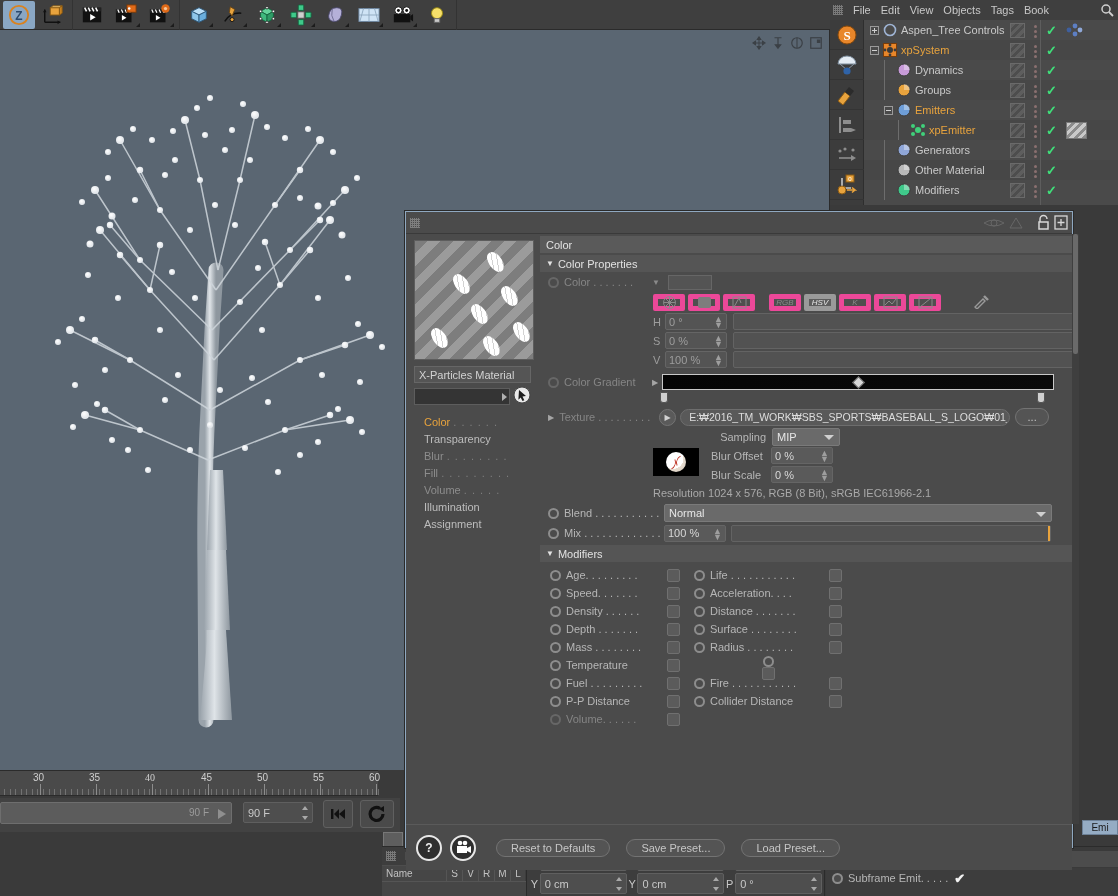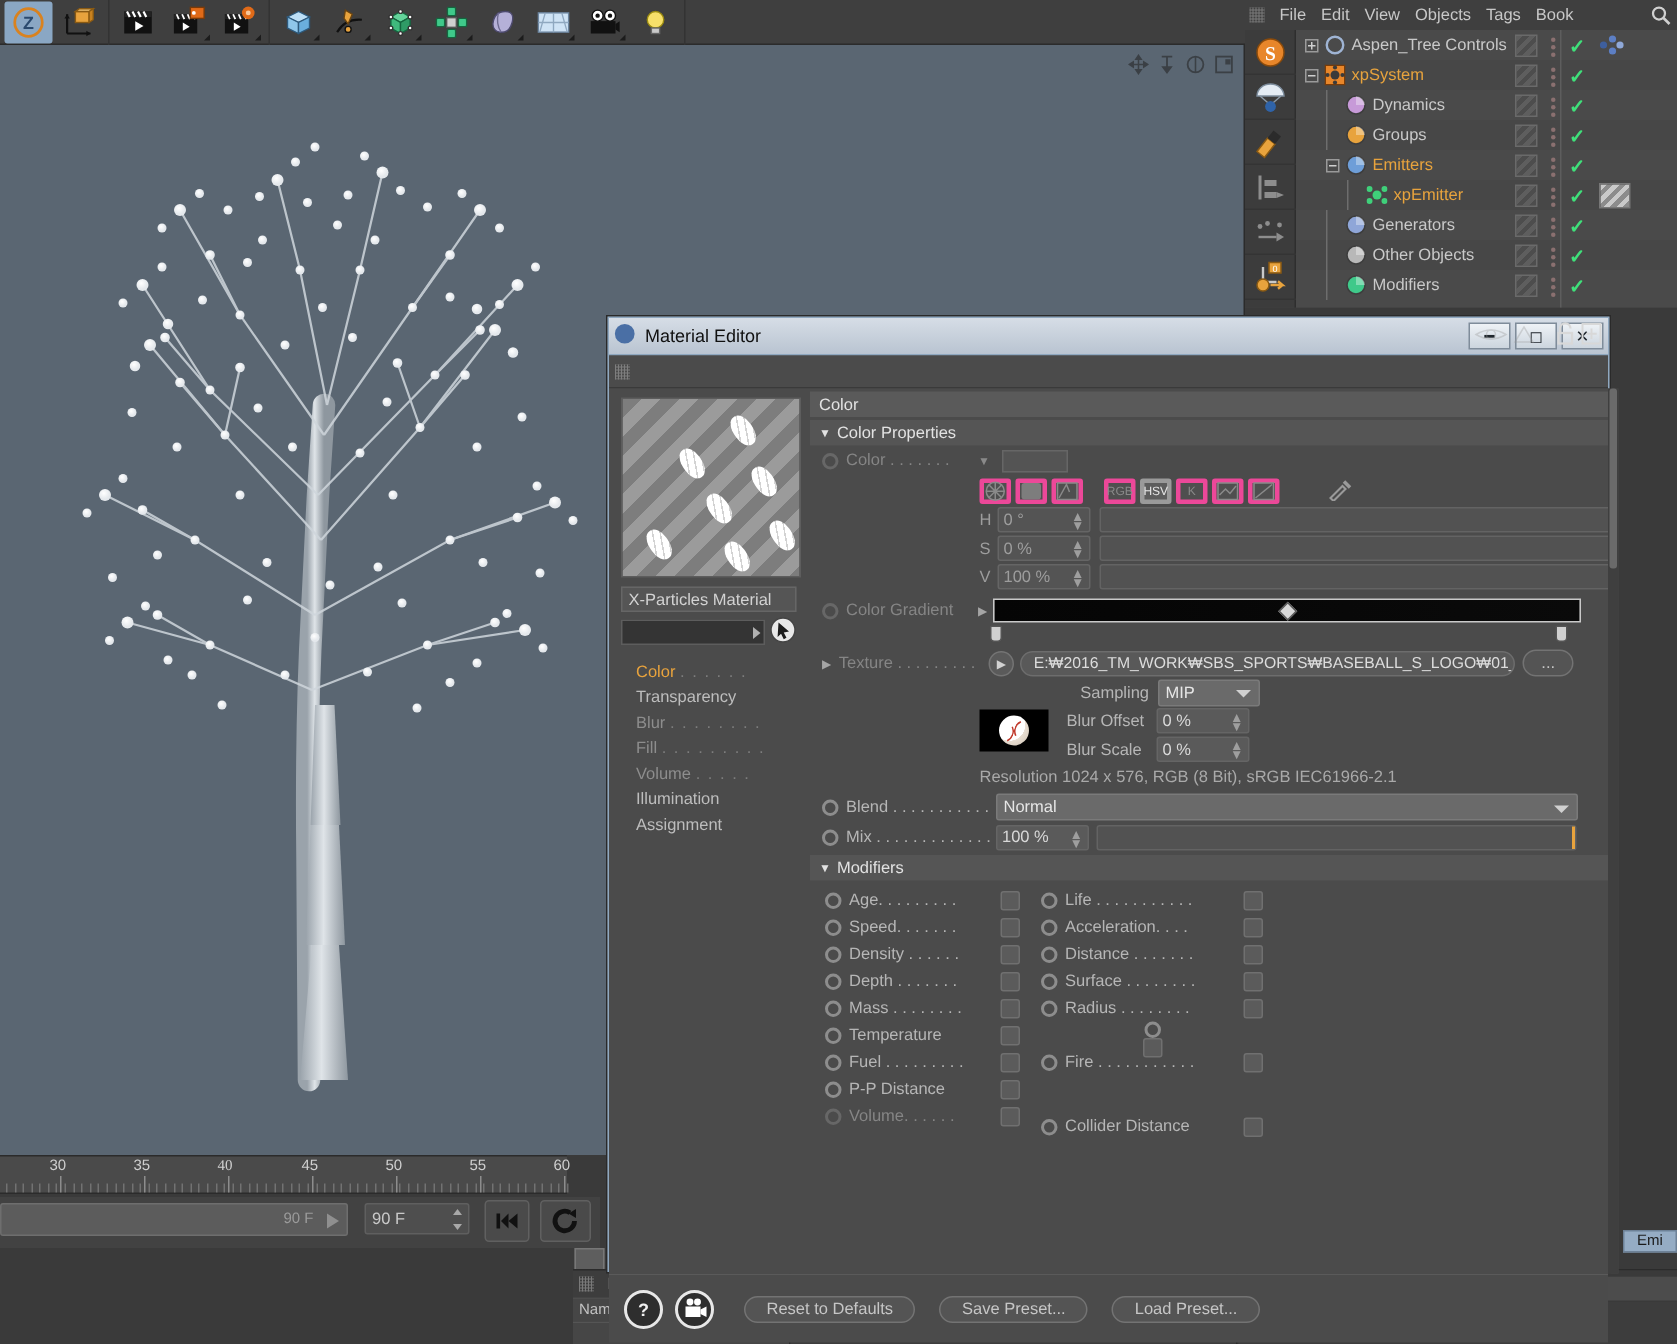--- a/index.html
+++ b/index.html
@@ -154,23 +154,23 @@
   .caret-dn { position:absolute; right:5px; top:7px; width:0; height:0;
      border-left:5px solid transparent; border-right:5px solid transparent;
      border-top:5px solid #d0d0d0; }
   .numfld { background:#545454; border:1px solid #656565; border-radius:2px;
      height:17px; font-size:11px; color:#9d9d9d; display:flex; align-items:center;
      padding:0 3px; position:relative; }
   .numfld.lit { color:#d8d8d8; background:#5a5a5a; }
   .arr2 { position:absolute; right:3px; top:2px; font-size:9px; color:#9e9e9e;
       line-height:6px; }
   .longfld { background:#525252; border:1px solid #636363; height:17px; border-radius:2px; }
-  .cbicon { width:21px; height:17px; border:3px solid #ec4899; background:#4f4f4f;
+  .cbicon { width:32px; height:17px; border:5px solid #ec4899; background:#4f4f4f;
      display:flex; align-items:center; justify-content:center; font-size:8px;
-     color:#8a8a8a; border-radius:2px; }
+     color:#8a8a8a; border-radius:2px;font-style:italic; }
   .cbicon.on { background:#5d5d5d; border-color:#9a9a9a; color:#e6e6e6; }
   .chkbox { width:13px; height:13px; background:#5b5b5b; border:1px solid #707070;
      border-radius:2px; flex:0 0 auto; }
   .modcol { width:130px; display:flex; align-items:center; height:18px; }
   .pill { border:1px solid #737373; border-radius:9px; height:18px;
      background:#545454; color:#c6c6c6; font-size:11px; display:flex;
      align-items:center; justify-content:center; padding:0 14px; cursor:pointer; }
   .circ-btn { width:26px; height:26px; border-radius:50%; background:#2e2e2e;
      border:2px solid #e8e8e8; display:flex; align-items:center; justify-content:center; }
   .gradbar { height:16px; background:linear-gradient(90deg,#050505,#0a0a0a);
@@ -930,21 +930,21 @@
         <span class="chk">✓</span>
       </span>
     </div>
     <div class="trow alt">
       <span style="width: 20px; flex: 0 0 auto;"></span>
       <span style="width: 9px; flex: 0 0 auto; border-left: 1px solid rgb(109, 109, 109); height: 20px;"></span>
       <span style="margin: 0px 4px; width: 14px; height: 14px; flex: 0 0 auto; display: inline-block;"><svg width="14" height="14" viewBox="0 0 14 14">
           <circle cx="7" cy="7" r="6" fill="#b8b8b8" stroke="#3d3d3d"></circle>
           <path d="M7 1 a6 6 0 0 1 6 6 h-6z" fill="#ffffff" opacity=".35"></path>
         </svg></span>
-      <span class="tlabel" style="color: rgb(201, 201, 201);">Other Objects</span>
+      <span class="tlabel" style="color: rgb(201, 201, 201);">Other Material</span>
       <span class="tagcell" style="left: 146px;">
         <span class="tag-chk"></span>
       </span>
       <span class="tagcell" style="left: 166px;">
         <span class="tag-dots">
           <i class="dot" style="left:4px;top:2px"></i>
           <i class="dot" style="left:4px;top:7px"></i>
           <i class="dot" style="left:4px;top:12px"></i>
         </span>
       </span>
@@ -971,32 +971,20 @@
         </span>
       </span>
       <span class="tagcell" style="left: 182px;">
         <span class="chk">✓</span>
       </span>
     </div>
   </div>
 
 <div id="matedit" class="abs">
 
-  <div id="me-title">
-    <span>
-      <svg width="15" height="15" viewBox="0 0 16 16">
-          <circle cx="8" cy="8" r="7" fill="#4a6fa5"></circle>
-          <path d="M8 1 a7 7 0 0 1 0 14 a5 5 0 0 0 0-14" fill="#8fb4e0"></path>
-        </svg>
-    </span>
-    <span class="t">Material Editor</span>
-    <span class="winbtn">━</span>
-    <span class="winbtn">◻</span>
-    <span class="winbtn">✕</span>
-  </div>
 
   <div id="me-sub">
     <span class="grip"></span>
     <span class="abs" style="right:46px; top:3px; opacity:.35;">
       <svg width="44" height="15" viewBox="0 0 44 15">
           <path d="M2 8 q10-6 20 0 q-10 6-20 0z" fill="none" stroke="#9a9a9a"></path>
           <circle cx="12" cy="8" r="3" fill="none" stroke="#9a9a9a"></circle>
           <path d="M28 13 l6-10 l6 10z" fill="none" stroke="#9a9a9a"></path>
         </svg>
     </span>
@@ -1315,21 +1303,21 @@
           <div class="modcol" style="width:148px;flex-direction:column;">
               <span class="radio"></span>
               <span class="plab" style="flex:1;">Smoke . . . . . . . .</span>
               <span class="chkbox"></span>
             </div>
           <div class="modcol" style="width:148px;">
               <span class="radio"></span>
               <span class="plab" style="flex:1;">Fire . . . . . . . . . . .</span>
               <span class="chkbox"></span>
             </div>
-          <div class="modcol" style="width:148px;margin-top:25px;">
+          <div class="modcol" style="width:148px;">
               <span class="radio"></span>
               <span class="plab" style="flex:1;">Collider Distance</span>
               <span class="chkbox"></span>
             </div>
         </div>
       </div>
 
       <div class="scrollbar-v">
           <i></i>
         </div>

